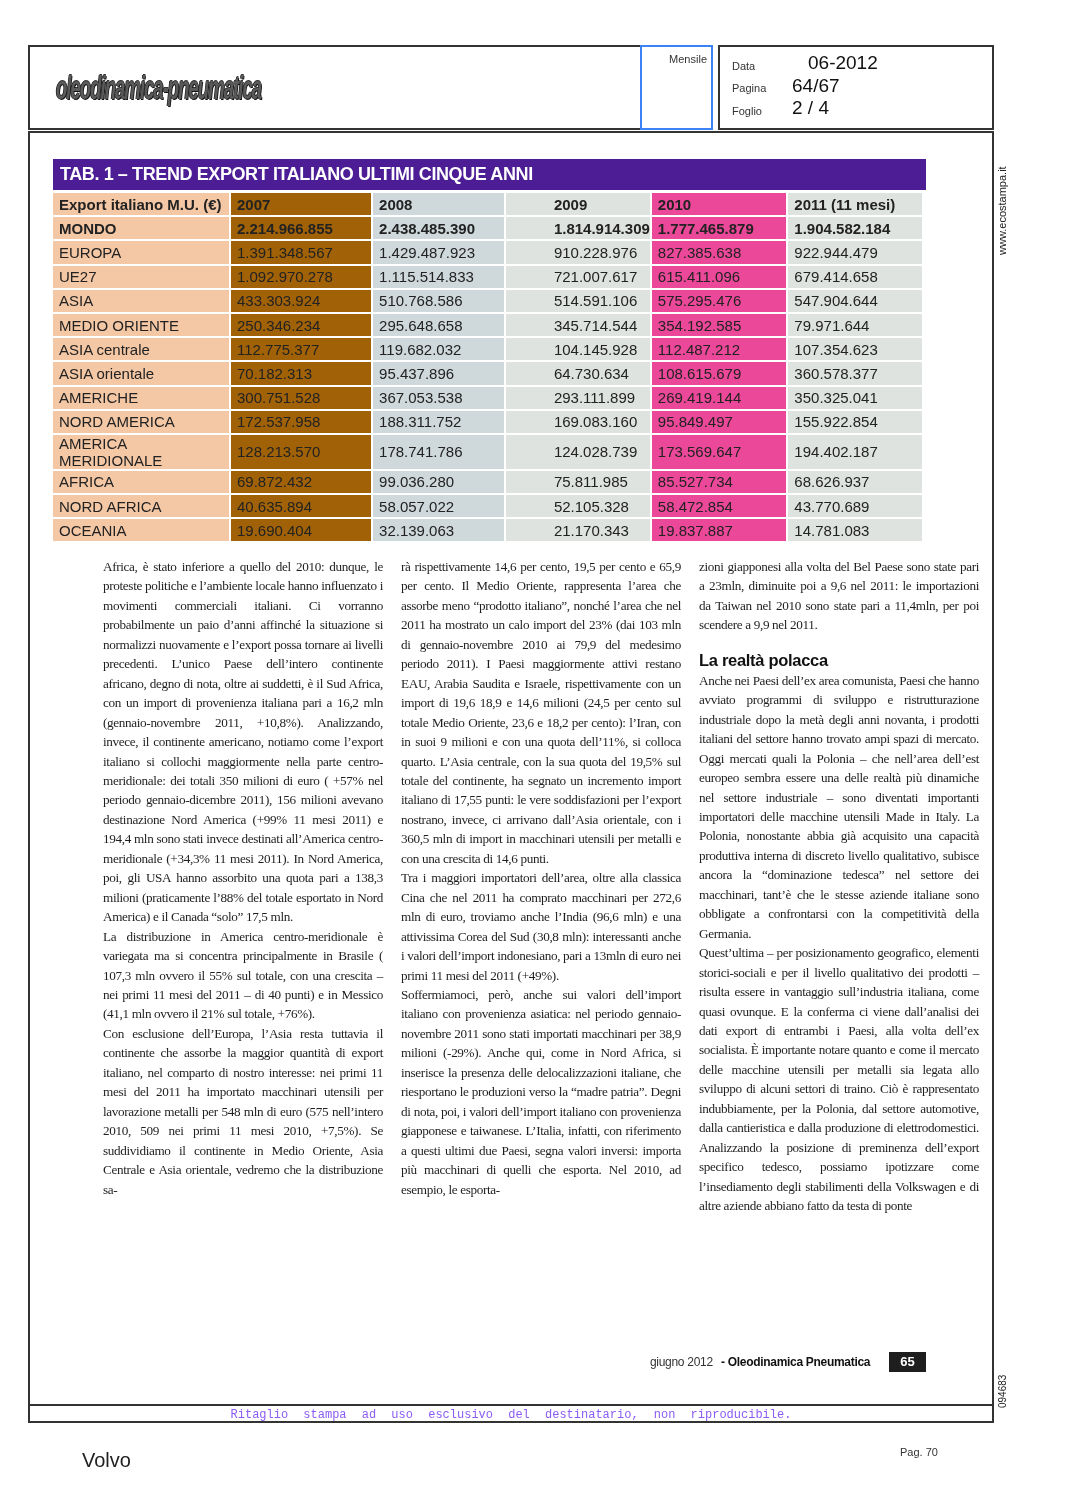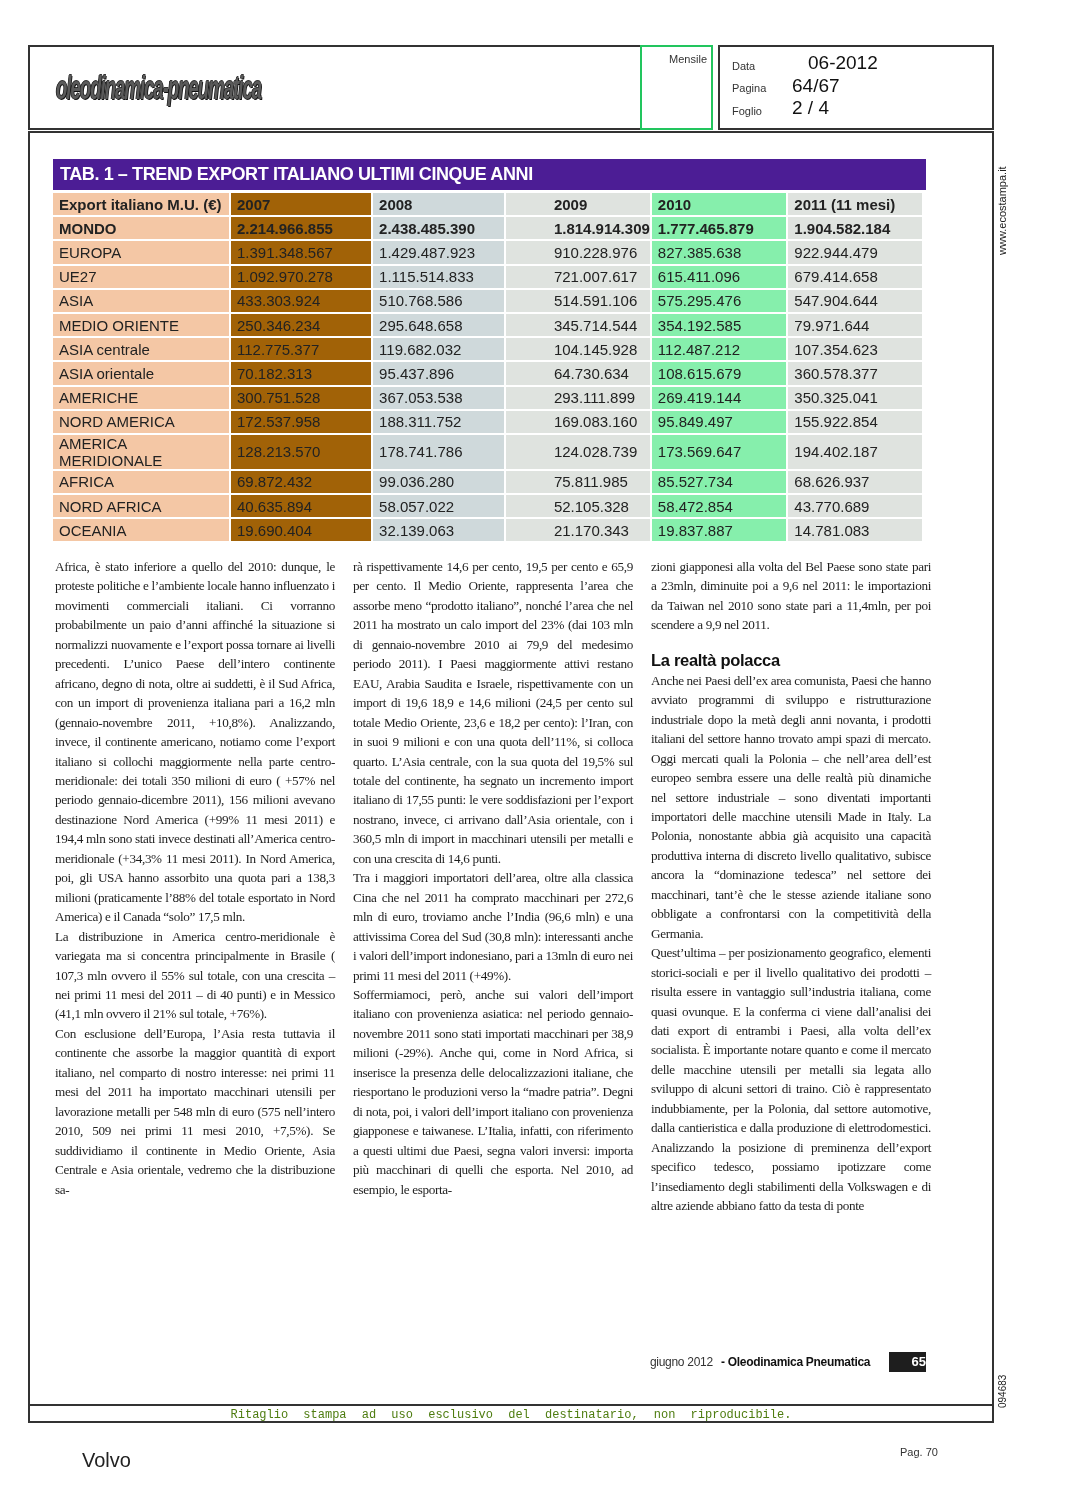--- a/index.html
+++ b/index.html
@@ -18,21 +18,21 @@
     position: absolute; left: 26px; top: 26px;
     font-family: "Liberation Sans Narrow", "Liberation Sans", sans-serif;
     font-size: 26px; font-weight: bold; font-style: italic; letter-spacing: -1.5px;
     color: #5a5a5a;
     text-shadow: 1px 1px 0 #111, -1px 0 0 #222, 0 -1px 0 #333;
     transform: scaleX(0.72) scaleY(1.25); transform-origin: left center;
     white-space: nowrap;
   }
   .mensile-box {
     position: absolute; left: 640px; top: 45px; width: 73px; height: 85px;
-    border: 2px solid #22c55e;
+    border: 2px solid #3b82f6;
   }
   .mensile {
     position: absolute; right: 4px; top: 6px;
     font-family: "Liberation Sans", sans-serif; font-size: 11px; color: #333;
   }
   .meta-box {
     position: absolute; left: 718px; top: 45px; width: 276px; height: 85px;
     border: 2px solid #333;
   }
   .meta-row { position: absolute; left: 12px; font-family: "Liberation Sans", sans-serif; }
@@ -69,54 +69,54 @@
     position: absolute; left: 53px; top: 191px; width: 873px;
     border-collapse: separate; border-spacing: 2px 2px;
     font-family: "Liberation Sans", sans-serif; font-size: 15px; color: #222;
     margin-left: -2px;
   }
   table.export td { height: 22.2px; padding: 0 0 0 6px; vertical-align: middle; }
   table.export td.c0 { width: 181px; background: #f4c7a5; }
   table.export td.c1 { width: 143px; background: #a16207; margin-top: 33px; }
   table.export td.c2 { width: 133px; background: #cfd9db; }
   table.export td.c3 { width: 133px; background: #dfe3df; padding-left: 48px; }
-  table.export td.c4 { width: 137px; background: #86efac; }
+  table.export td.c4 { width: 137px; background: #ec4899; }
   table.export td.c5 { width: 136px; background: #dfe3df; }
   table.export tr.head td, table.export tr.bold td { font-weight: bold; }
 
   
   .col {
     position: absolute; top: 557px; width: 280px;
     font-family: "Liberation Serif", serif; font-size: 13.2px; line-height: 19.45px;
-    color: #1e1e1e; text-align: justify; hyphens: manual; letter-spacing: -0.35px;
+    color: #1e1e1e; text-align: justify; hyphens: manual; letter-spacing: -0.35px; margin-left: 48px;
   }
   .col p { margin: 0; }
   .col1 { left: 55px; }
   .col2 { left: 353px; }
   .col3 { left: 651px; }
   .col h3 {
     font-family: "Liberation Sans", sans-serif; font-size: 16.5px; font-weight: bold;
     color: #111; line-height: 20px; margin: 15px 0 1px 0; letter-spacing: -0.3px;
   }
 
   
   .pg-footer {
     position: absolute; left: 650px; top: 1352px; width: 280px; height: 22px;
     font-family: "Liberation Sans", sans-serif; font-size: 12px; color: #333;
   }
   .pg-footer .month { position: absolute; left: 0; top: 3px; letter-spacing: -0.3px; }
   .pg-footer .mag { position: absolute; left: 71px; top: 3px; font-weight: bold; color: #111; letter-spacing: -0.3px; }
   .pg-footer .num {
     position: absolute; left: 239px; top: 0; width: 37px; height: 20px;
-    background: #1e1e1e; color: #fff; font-weight: bold; font-size: 13px; text-align: right; line-height: 20px;
+    background: #1e1e1e; color: #fff; font-weight: bold; font-size: 13px; text-align: center; line-height: 20px;
   }
   .disclaimer-bar {
     position: absolute; left: 28px; top: 1404px; width: 966px; height: 19px;
     border-top: 2px solid #333;
-    font-family: "Liberation Mono", monospace; font-size: 12px; color: #4d7c0f;
+    font-family: "Liberation Mono", monospace; font-size: 12px; color: #8b5cf6;
     text-align: center; line-height: 18px; word-spacing: 8px;
   }
   .bottom-left {
     position: absolute; left: 82px; top: 1449px;
     font-family: "Liberation Sans", sans-serif; font-size: 20px; color: #222;
   }
   .bottom-right {
     position: absolute; left: 900px; top: 1446px;
     font-family: "Liberation Sans", sans-serif; font-size: 11px; color: #333;
   }

